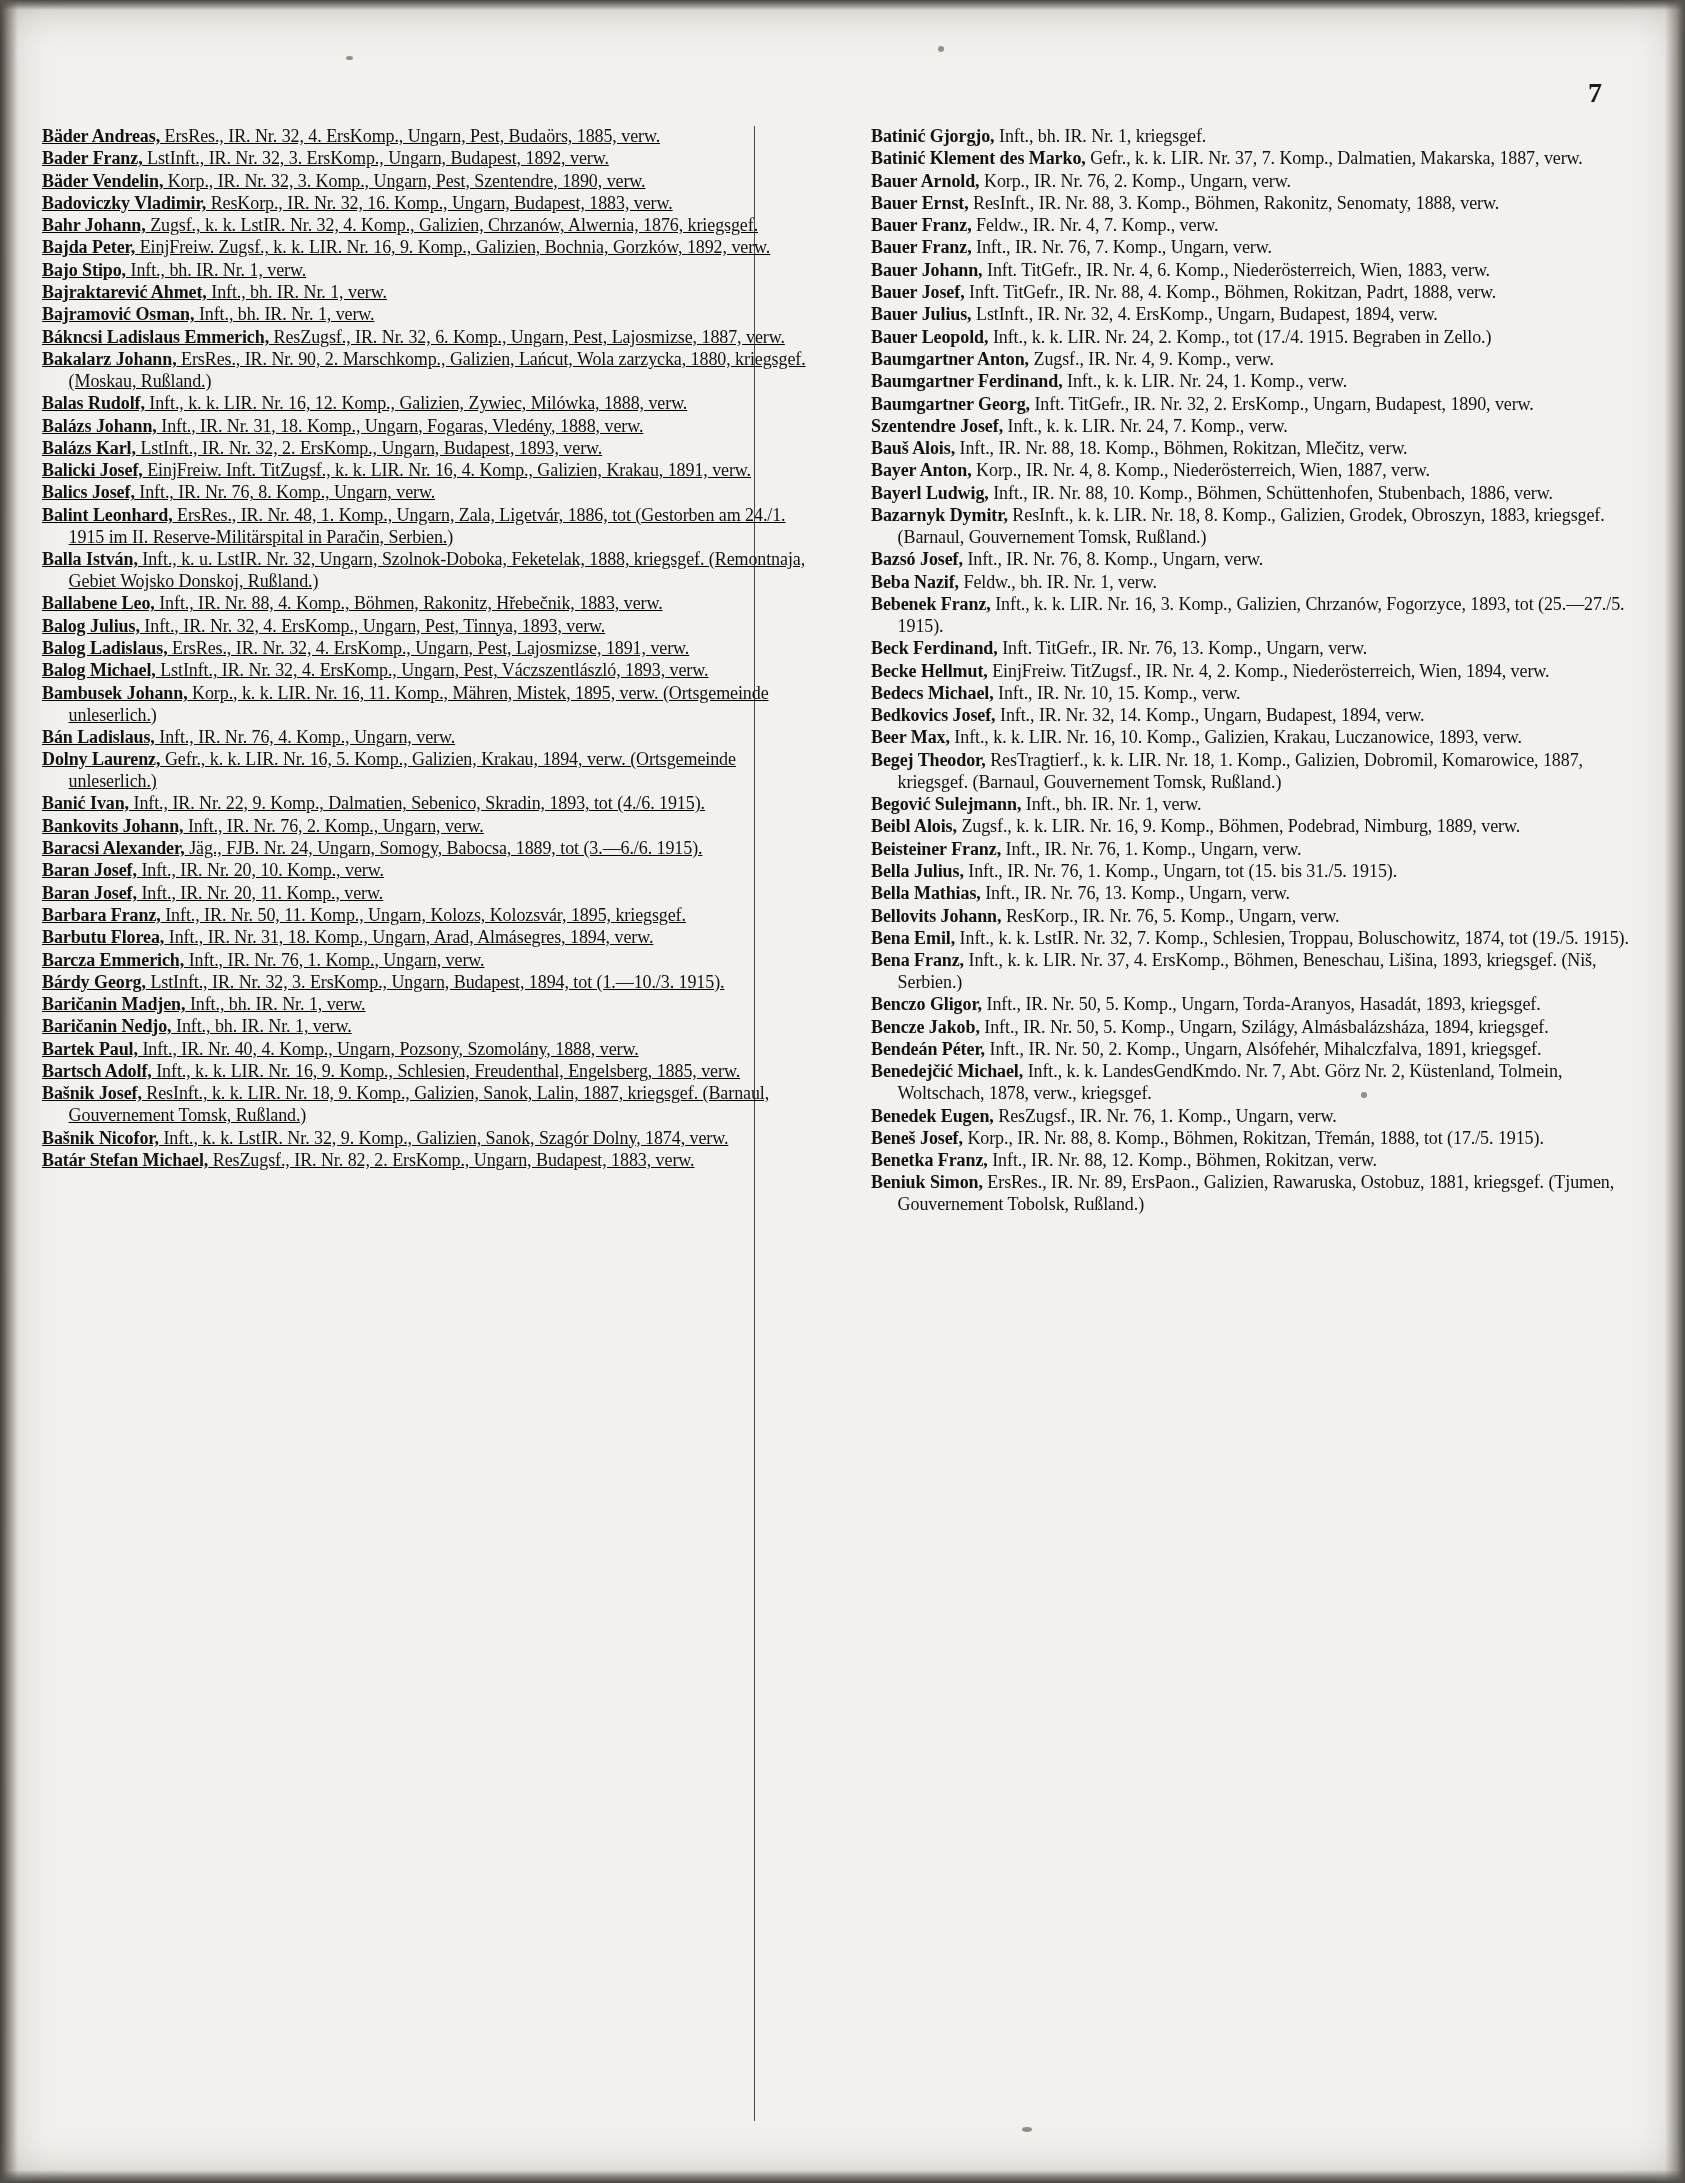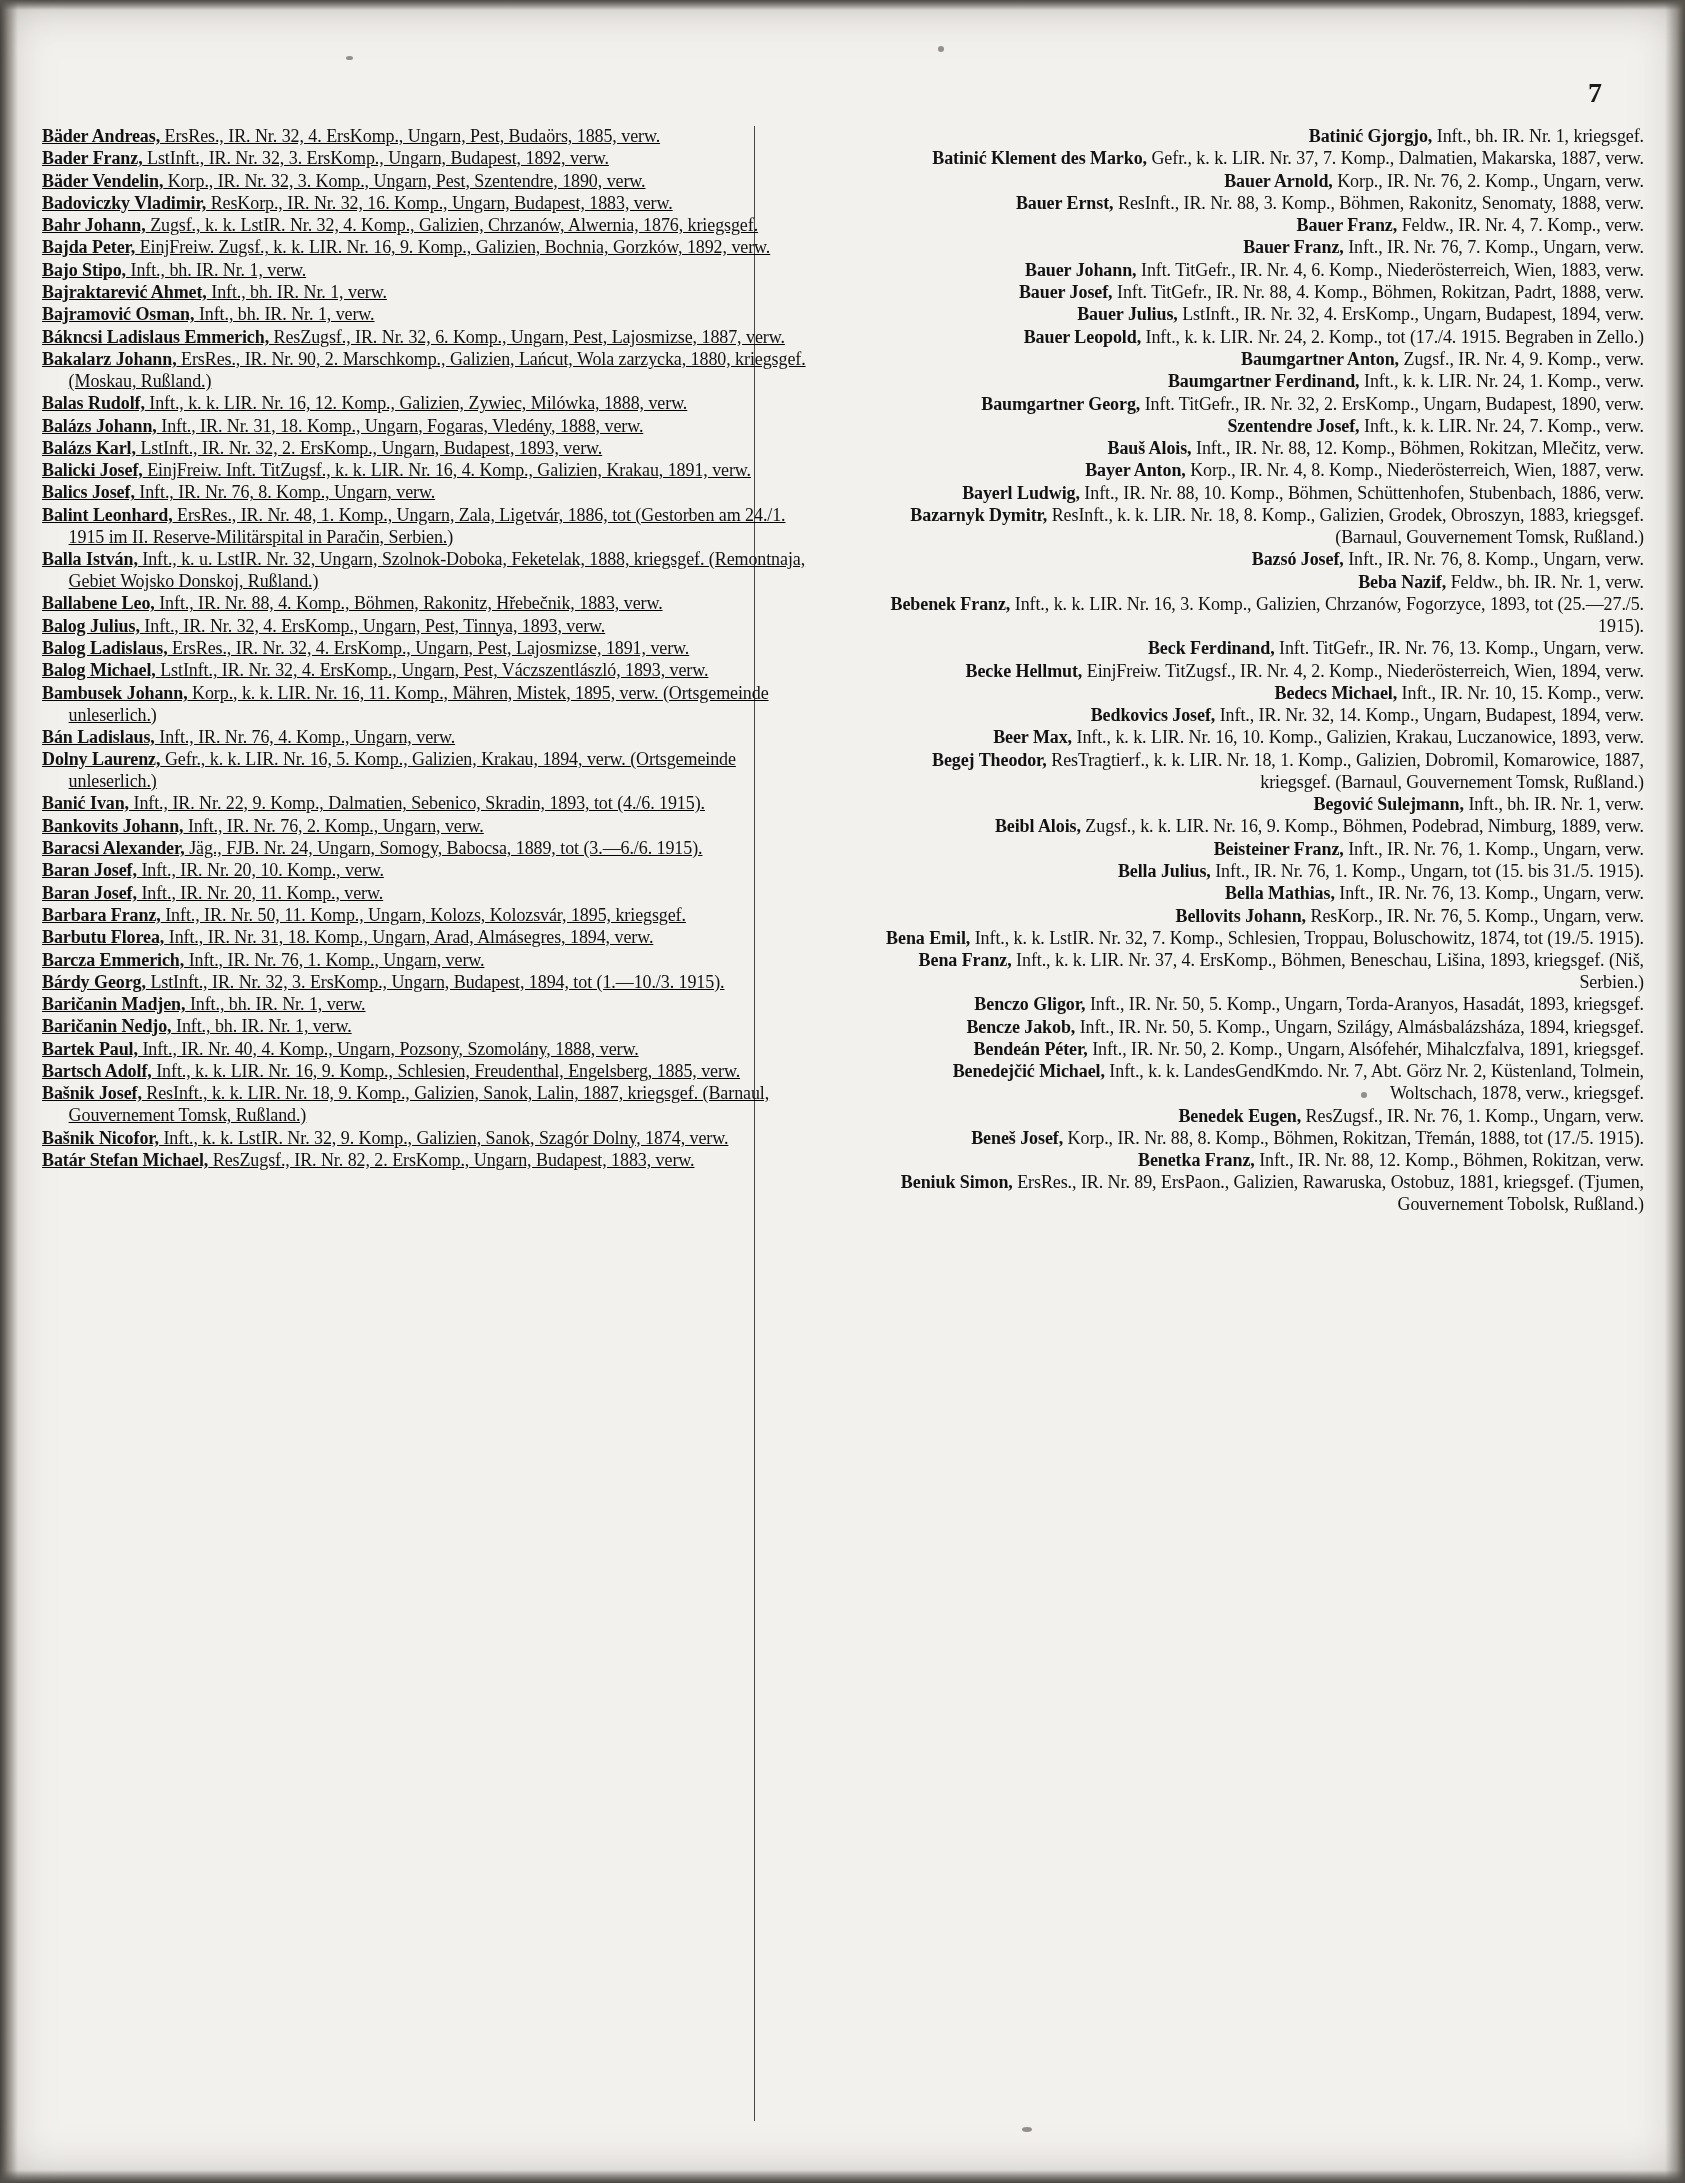--- a/index.html
+++ b/index.html
@@ -70,21 +70,21 @@
     right: 42px;
     bottom: 42px;
     display: flex;
     gap: 0;
   }
   .col {
     width: 50%;
     box-sizing: border-box;
   }
   .col-left { padding-right: 25px; text-decoration: underline; }
-  .col-right { padding-left: 28px; text-align: right; }
+  .col-right { padding-left: 28px; }
 
   .divider {
     position: absolute;
     top: 126px;
     bottom: 62px;
     left: 754px;
     width: 1.4px;
     background: #2a2a2a;
     opacity: 0.85;
   }
@@ -185,21 +185,21 @@
         <p class="entry"><b>Bauer Franz,</b><span> Feldw., IR. Nr. 4, 7. Komp., verw.</span></p>
         <p class="entry"><b>Bauer Franz,</b><span> Inft., IR. Nr. 76, 7. Komp., Ungarn, verw.</span></p>
         <p class="entry"><b>Bauer Johann,</b><span> Inft. TitGefr., IR. Nr. 4, 6. Komp., Niederösterreich, Wien, 1883, verw.</span></p>
         <p class="entry"><b>Bauer Josef,</b><span> Inft. TitGefr., IR. Nr. 88, 4. Komp., Böhmen, Rokitzan, Padrt, 1888, verw.</span></p>
         <p class="entry"><b>Bauer Julius,</b><span> LstInft., IR. Nr. 32, 4. ErsKomp., Ungarn, Budapest, 1894, verw.</span></p>
         <p class="entry"><b>Bauer Leopold,</b><span> Inft., k. k. LIR. Nr. 24, 2. Komp., tot (17./4. 1915. Begraben in Zello.)</span></p>
         <p class="entry"><b>Baumgartner Anton,</b><span> Zugsf., IR. Nr. 4, 9. Komp., verw.</span></p>
         <p class="entry"><b>Baumgartner Ferdinand,</b><span> Inft., k. k. LIR. Nr. 24, 1. Komp., verw.</span></p>
         <p class="entry"><b>Baumgartner Georg,</b><span> Inft. TitGefr., IR. Nr. 32, 2. ErsKomp., Ungarn, Budapest, 1890, verw.</span></p>
         <p class="entry"><b>Szentendre Josef,</b><span> Inft., k. k. LIR. Nr. 24, 7. Komp., verw.</span></p>
-        <p class="entry"><b>Bauš Alois,</b><span> Inft., IR. Nr. 88, 12. Komp., Böhmen, Rokitzan, Mlečitz, verw.</span></p>
+        <p class="entry"><b>Bauš Alois,</b><span> Inft., IR. Nr. 88, 18. Komp., Böhmen, Rokitzan, Mlečitz, verw.</span></p>
         <p class="entry"><b>Bayer Anton,</b><span> Korp., IR. Nr. 4, 8. Komp., Niederösterreich, Wien, 1887, verw.</span></p>
         <p class="entry"><b>Bayerl Ludwig,</b><span> Inft., IR. Nr. 88, 10. Komp., Böhmen, Schüttenhofen, Stubenbach, 1886, verw.</span></p>
         <p class="entry"><b>Bazarnyk Dymitr,</b><span> ResInft., k. k. LIR. Nr. 18, 8. Komp., Galizien, Grodek, Obroszyn, 1883, kriegsgef. (Barnaul, Gouvernement Tomsk, Rußland.)</span></p>
         <p class="entry"><b>Bazsó Josef,</b><span> Inft., IR. Nr. 76, 8. Komp., Ungarn, verw.</span></p>
         <p class="entry"><b>Beba Nazif,</b><span> Feldw., bh. IR. Nr. 1, verw.</span></p>
         <p class="entry"><b>Bebenek Franz,</b><span> Inft., k. k. LIR. Nr. 16, 3. Komp., Galizien, Chrzanów, Fogorzyce, 1893, tot (25.—27./5. 1915).</span></p>
         <p class="entry"><b>Beck Ferdinand,</b><span> Inft. TitGefr., IR. Nr. 76, 13. Komp., Ungarn, verw.</span></p>
         <p class="entry"><b>Becke Hellmut,</b><span> EinjFreiw. TitZugsf., IR. Nr. 4, 2. Komp., Niederösterreich, Wien, 1894, verw.</span></p>
         <p class="entry"><b>Bedecs Michael,</b><span> Inft., IR. Nr. 10, 15. Komp., verw.</span></p>
         <p class="entry"><b>Bedkovics Josef,</b><span> Inft., IR. Nr. 32, 14. Komp., Ungarn, Budapest, 1894, verw.</span></p>

